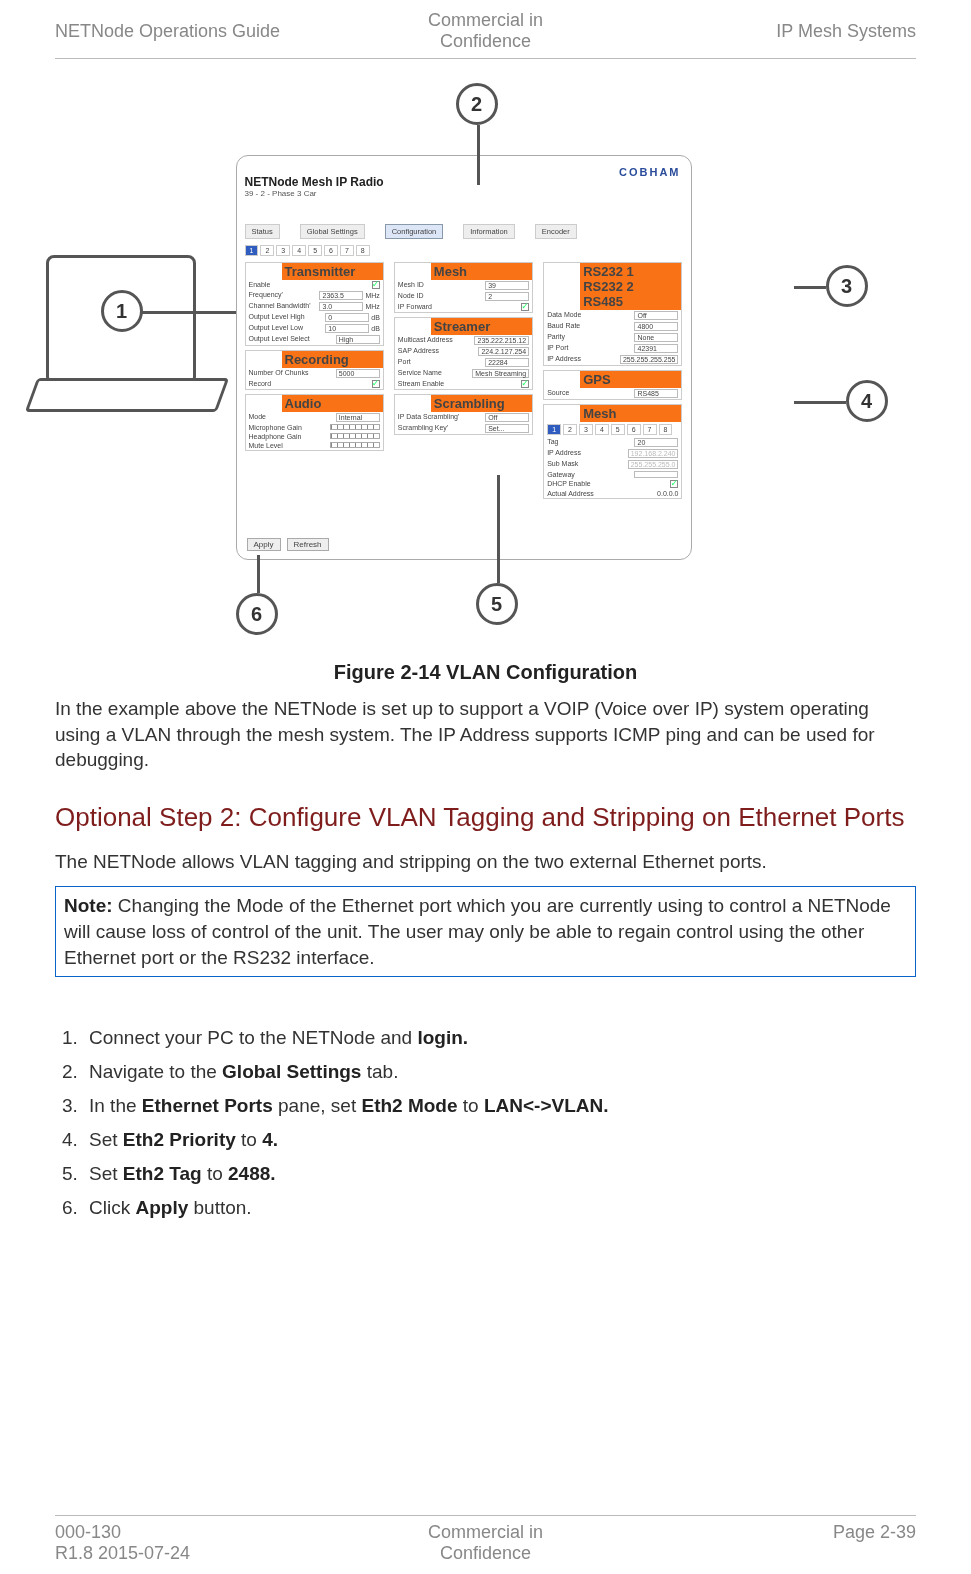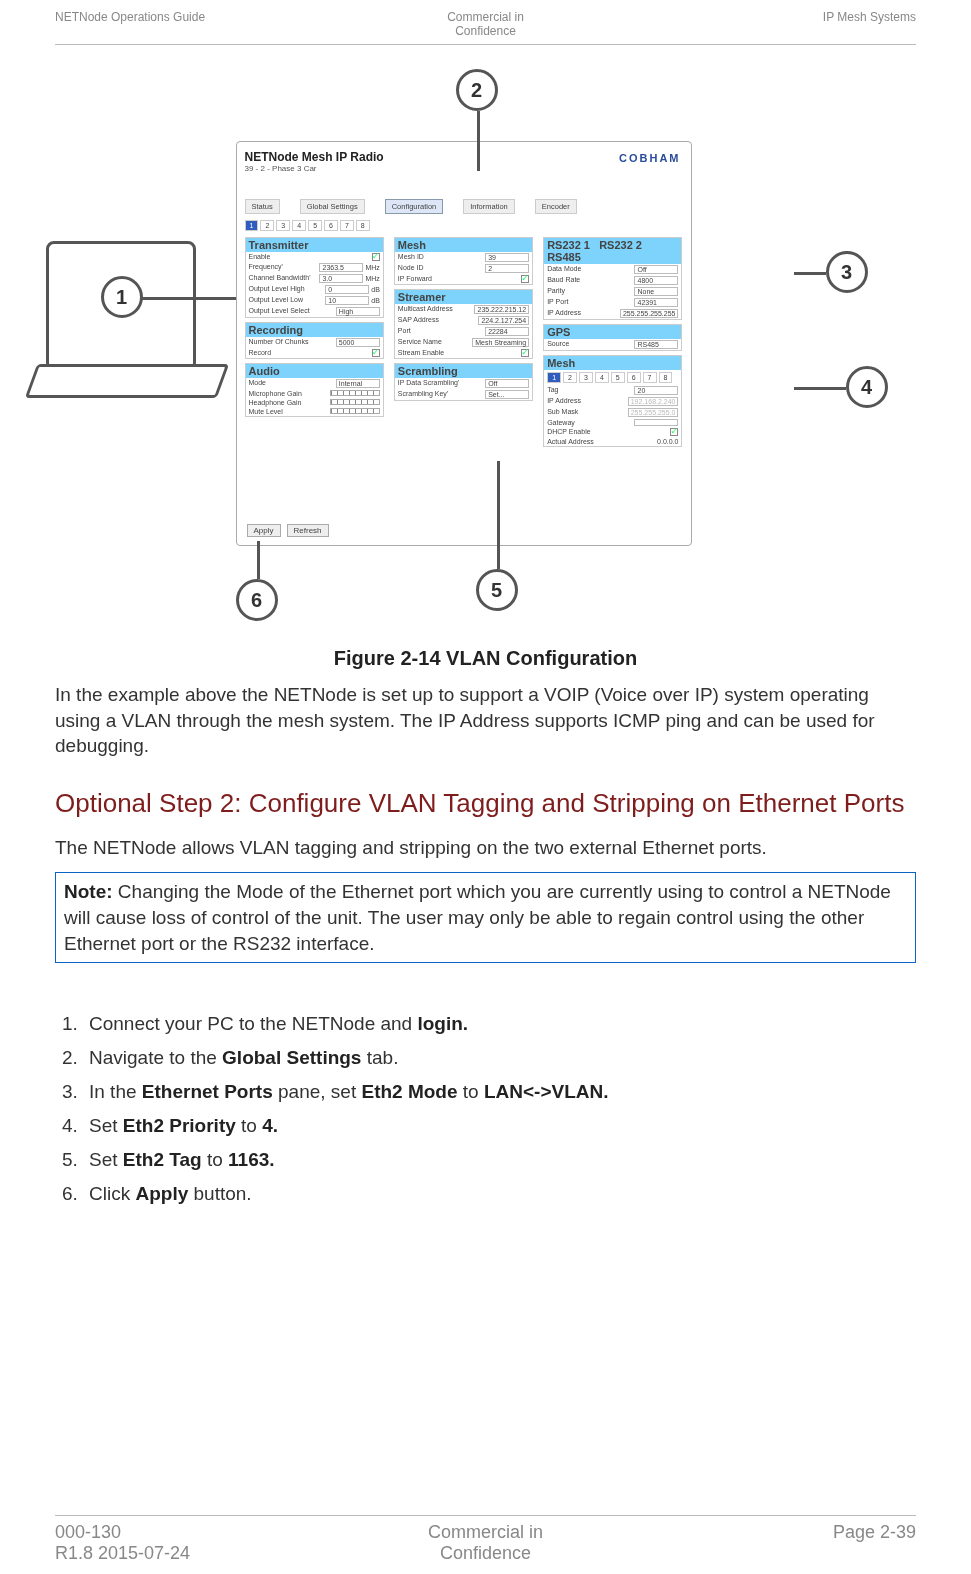--- a/index.html
+++ b/index.html
@@ -10,22 +10,23 @@
       height: 1574px;
       position: relative;
       padding: 0 55px;
       color: #333;
     }
     .hdr {
       display: flex;
       justify-content: space-between;
       padding: 10px 0 6px;
       border-bottom: 1px solid #bbb;
-      font-size: 12px;
+      font-size: 18px;
       color: #888;
+      align-items: center;
     }
     .hdr > div { flex: 1; }
     .hdr .c { text-align: center; }
     .hdr .r { text-align: right; }
 
     .figwrap { text-align: center; margin-top: 36px; }
     .figimg {
       display: inline-block;
       width: 640px;
       height: 540px;
@@ -36,36 +37,36 @@
       border: 3px solid #555; border-radius: 8px;
       background: #fff;
     }
     .laptop::after{
       content:""; position:absolute; left:-18px; bottom:-30px; width:186px; height:28px;
       border:3px solid #555; border-radius:4px; transform:skewX(-20deg);
       background:#fff;
     }
     .panel {
       position: absolute; left: 70px; top: 60px; width: 456px; height: 405px;
-      border: 1px solid #aaa; border-radius: 4px; background: #fff;
-      font-size: 8px; color:#444; text-align:left; padding:8px 8px;
+      border: 1px solid #aaa; border-radius: 12px; background: #fff;
+      font-size: 8px; color:#444; text-align:left; padding:19px 8px;
     }
     .ptitle{font-size:12px; font-weight:bold; color:#222;}
     .psub{font-size:8px; color:#555; margin-top:0;}
     .logo{position:absolute; right:10px; top:10px; font-size:11px; font-weight:bold; letter-spacing:2px; color:#2a4c9b;}
     .tabbar{margin-top:26px; display:flex; gap:20px; font-size:7.5px;}
     .tabbar span{padding:2px 6px; border:1px solid #ccc; background:#eee;}
     .tabbar span.on{background:#dde6f7; border-color:#89a;}
     .nums{margin-top:6px; display:flex; gap:2px; font-size:7px;}
     .nums span{padding:1px 4px; border:1px solid #ccc;}
     .nums span.on{background:#2f5cbf; color:#fff;}
     .cols{display:flex; gap:10px; margin-top:6px;}
     .col{flex:1; display:flex; flex-direction:column; gap:4px;}
     .grp{border:1px solid #ccc;}
-    .grph{background:#7dd3fc; padding:1px 3px; font-weight:bold; font-size:11px;}
+    .grph{background:#f97316; padding:1px 3px; font-weight:bold; font-size:13px;margin-left:36px;}
     .row{display:flex; justify-content:space-between; padding:1px 3px; font-size:7px; gap:4px;}
     .row .v{border:1px solid #bbb; min-width:44px; padding:0 2px; background:#fff; display:inline-block; text-align:left;}
     .chk{display:inline-block;width:8px;height:8px;border:1px solid #888;position:relative;}
     .chk.on::after{content:"✓"; position:absolute; top:-3px; left:-1px; font-size:9px; color:#2f6;}
     .btns{position:absolute; left:10px; bottom:8px; display:flex; gap:6px;}
     .btns span{border:1px solid #aaa; background:#eee; padding:1px 6px; font-size:8px;}
     .slider{display:inline-block; width:50px; height:6px; background:repeating-linear-gradient(90deg,#888 0 1px,#fff 1px 6px); border:1px solid #aaa;}
 
     .call{position:absolute; width:42px; height:42px; border:3px solid #555; border-radius:50%; background:#fff; font-size:20px; font-weight:bold; text-align:center; line-height:36px;}
     .line{position:absolute; background:#555;}
@@ -340,21 +341,21 @@
 
 <div class="notebox">
   <p><b>Note:</b><span> Changing the Mode of the Ethernet port which you are currently using to control a NETNode will cause loss of control of the unit. The user may only be able to regain control using the other Ethernet port or the RS232 interface.</span></p>
 </div>
 
 <ol class="steps">
   <li><span>Connect your PC to the NETNode and </span><b>login.</b></li>
   <li><span>Navigate to the </span><b>Global Settings</b><span> tab.</span></li>
   <li><span>In the </span><b>Ethernet Ports</b><span> pane, set </span><b>Eth2 Mode</b><span> to </span><b>LAN&lt;-&gt;VLAN.</b></li>
   <li><span>Set </span><b>Eth2 Priority</b><span> to </span><b>4.</b></li>
-  <li><span>Set </span><b>Eth2 Tag</b><span> to </span><b>1163.</b></li>
+  <li><span>Set </span><b>Eth2 Tag</b><span> to </span><b>2488.</b></li>
   <li><span>Click </span><b>Apply</b><span> button.</span></li>
 </ol>
 
 <div class="ftr">
   <div class="ftrline"></div>
   <div class="ftrrow">
     <div>
       <span>000-130</span><br>
       <span>R1.8 2015-07-24</span>
     </div>

